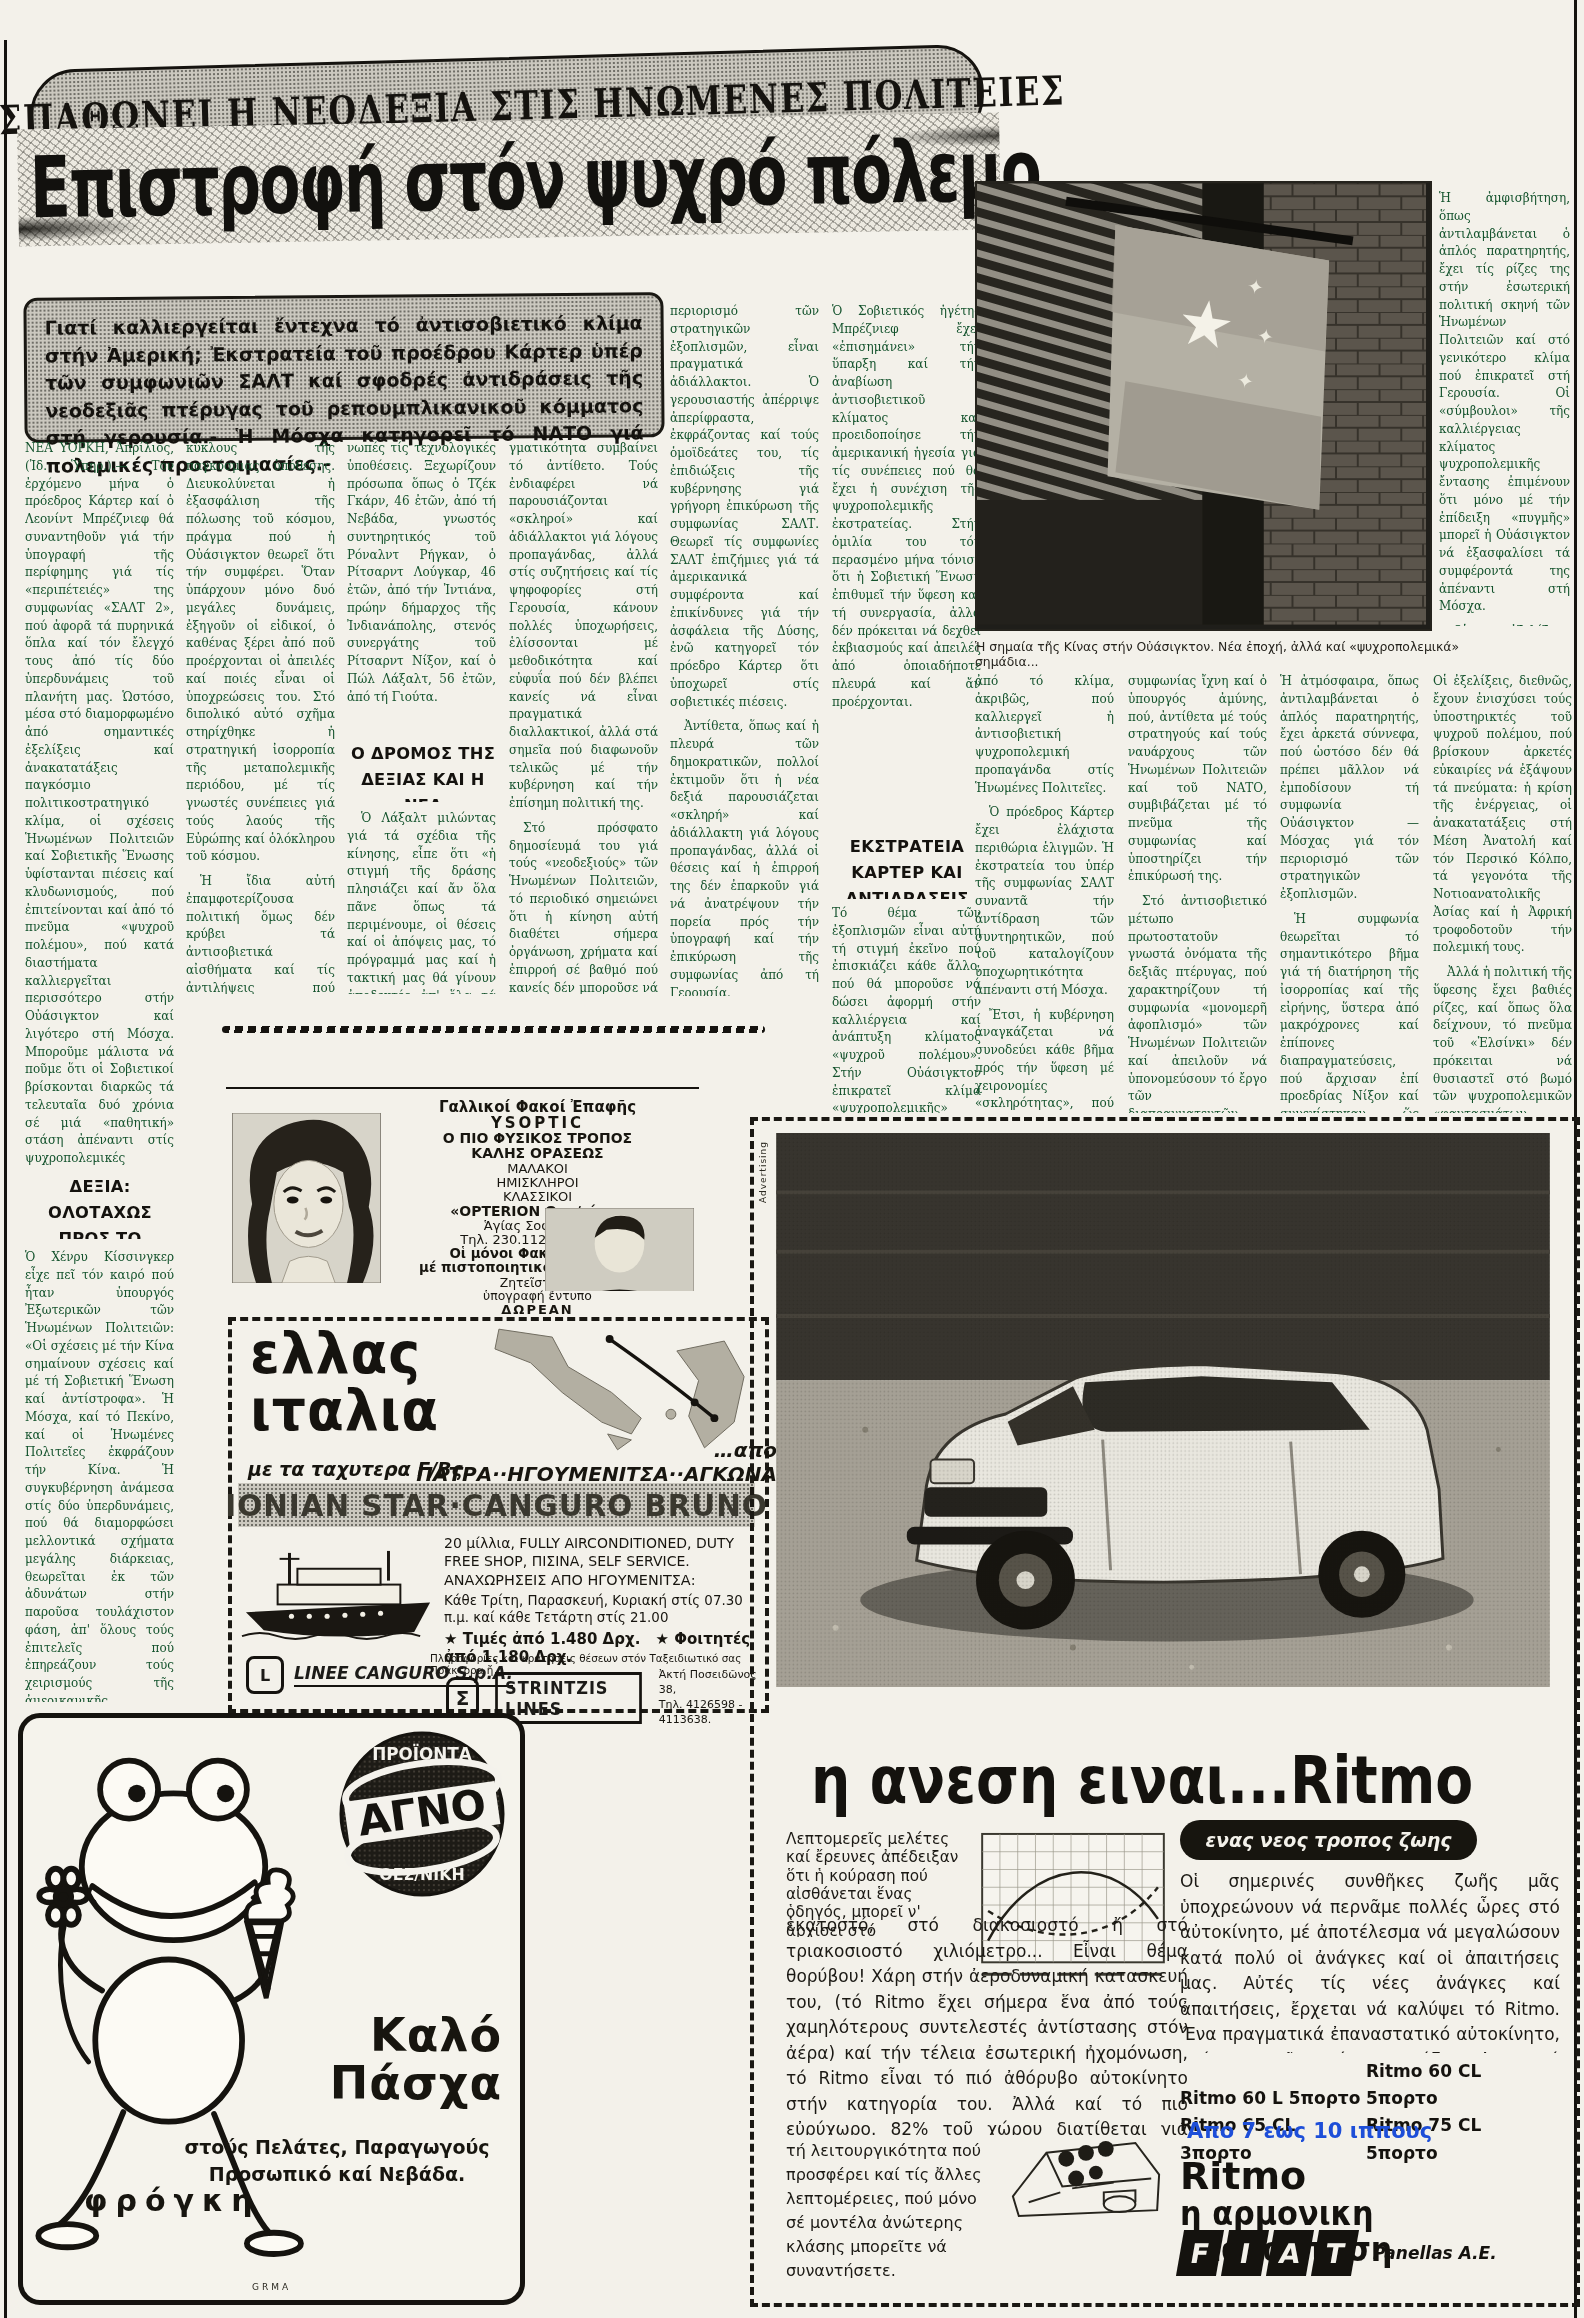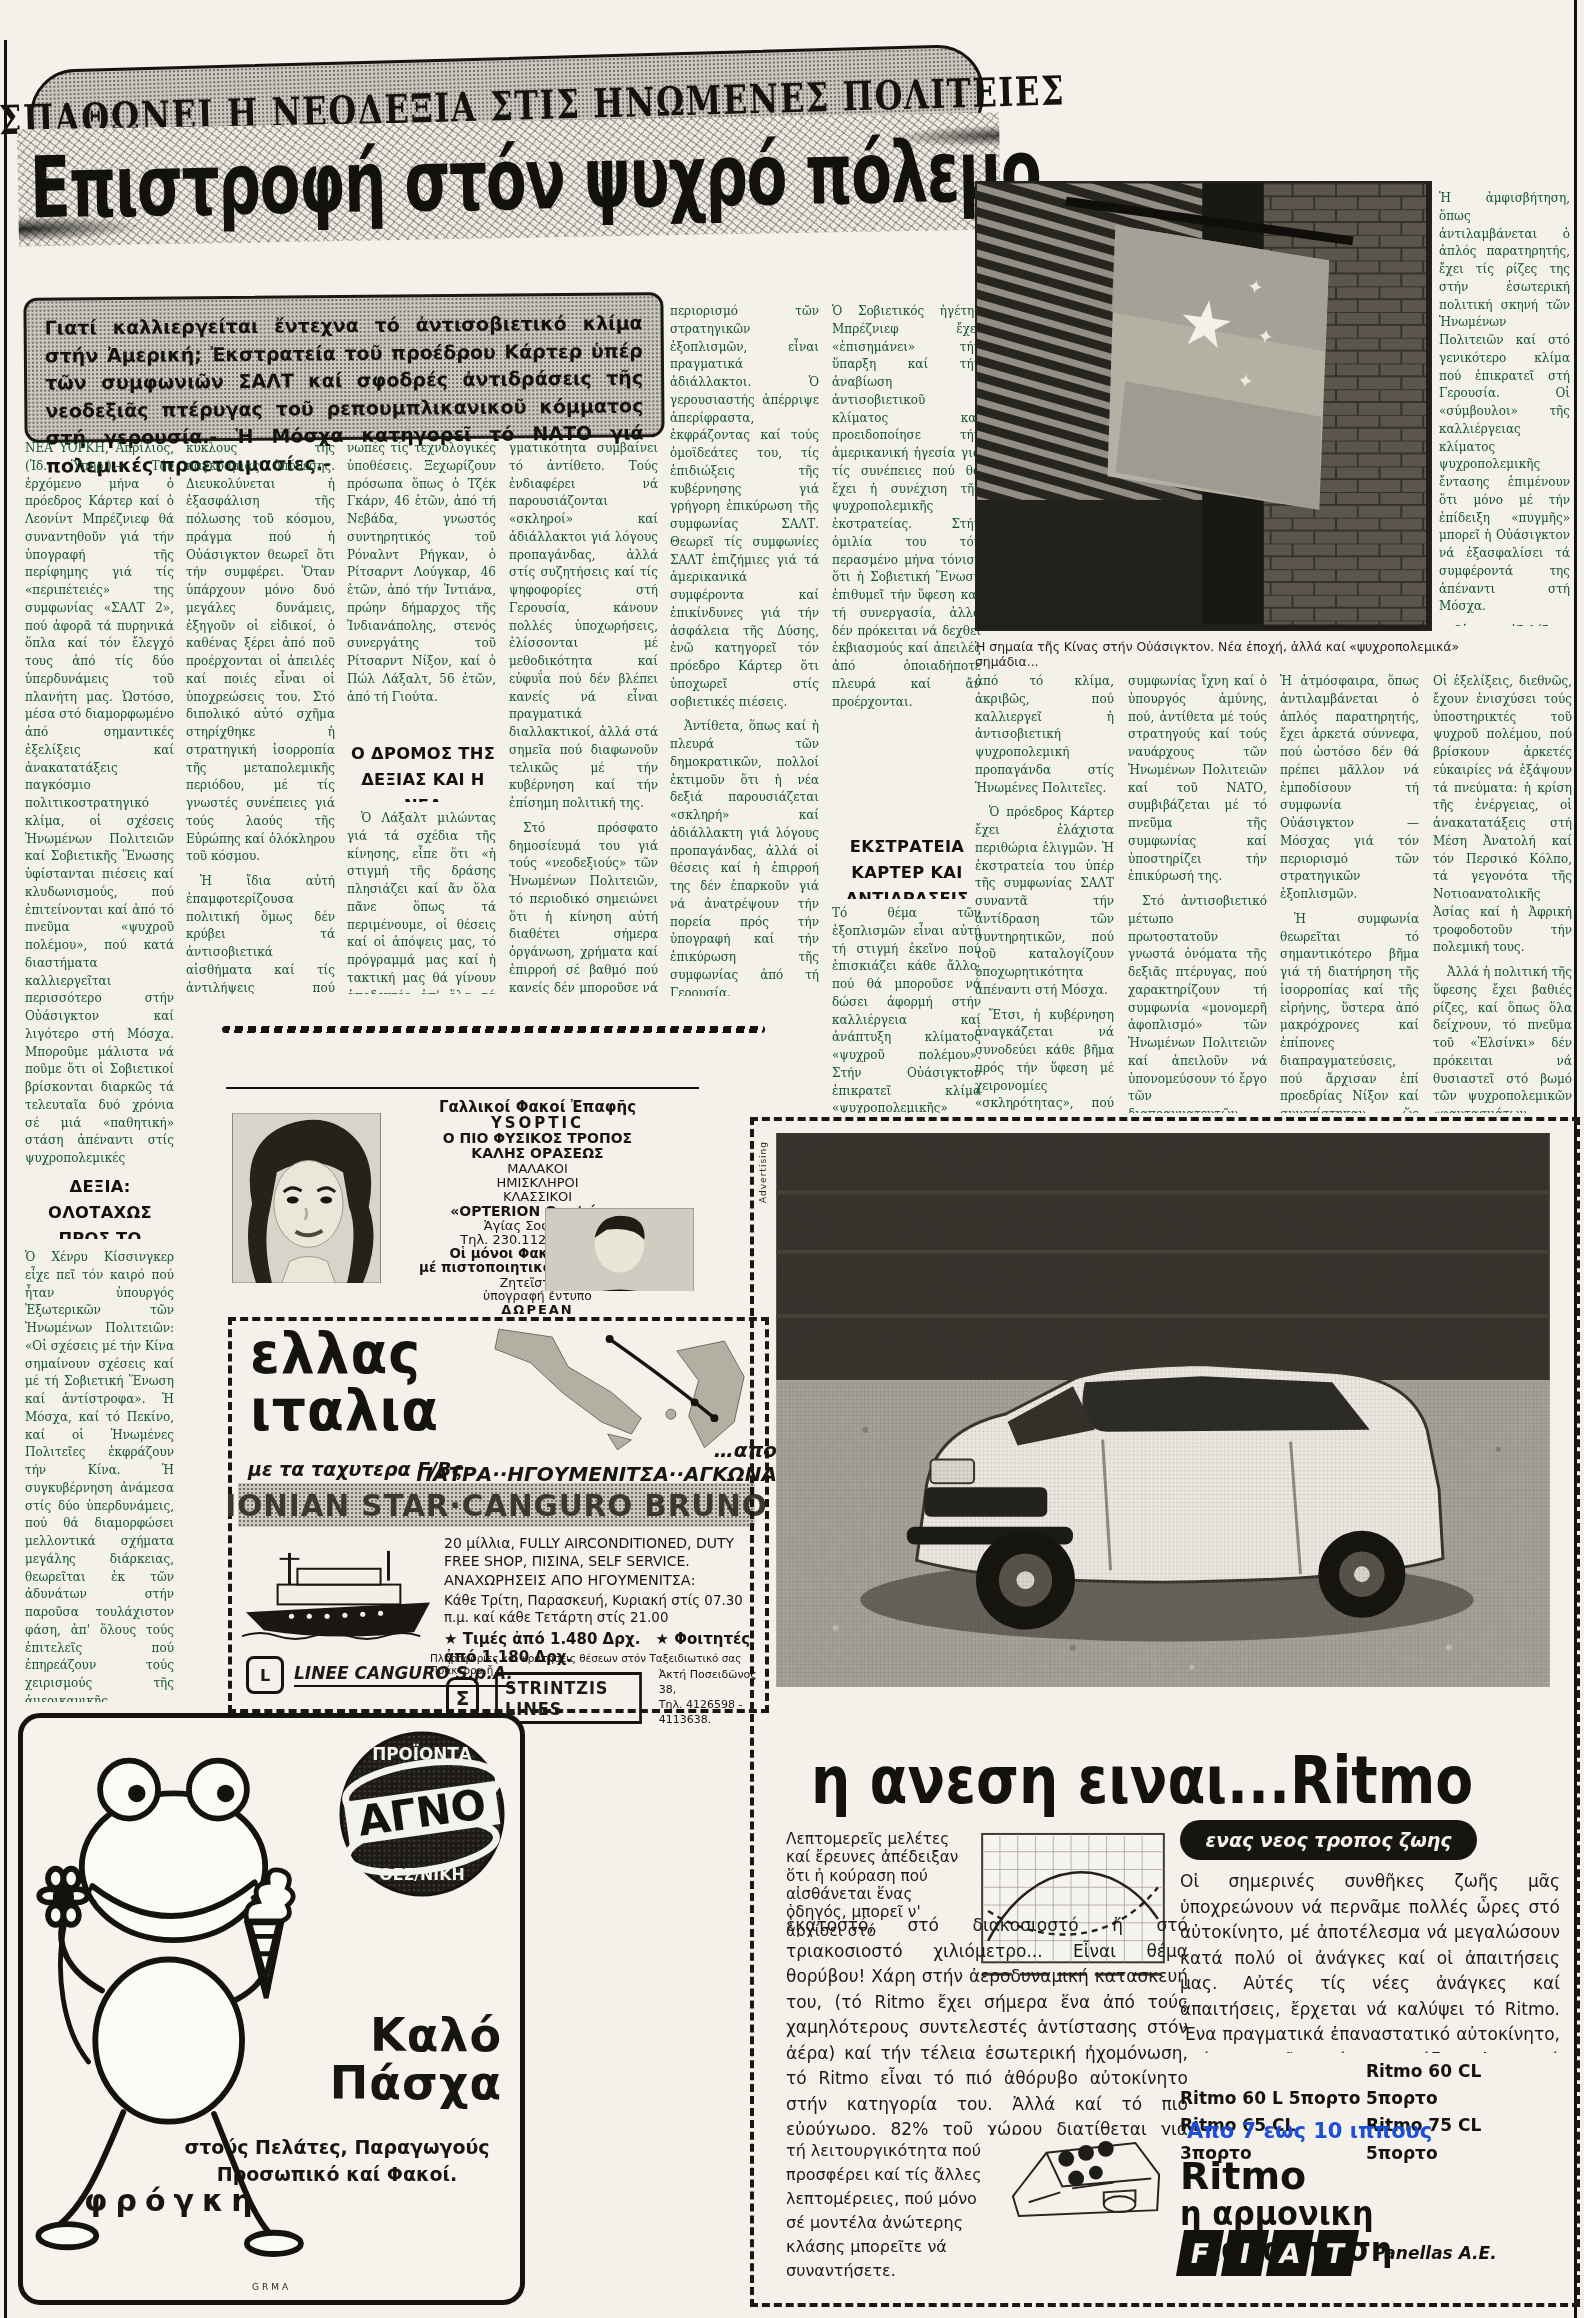--- a/index.html
+++ b/index.html
@@ -339,21 +339,21 @@
       <text x="85" y="98" text-anchor="middle" font-family="DejaVu Sans" font-weight="900" font-size="42" fill="#15130f" transform="rotate(-8 85 84)">ΑΓΝΟ</text>
       <text x="85" y="152" text-anchor="middle" font-family="DejaVu Sans" font-weight="bold" font-size="16" fill="#f4f2ec">ΘΕΣ/ΝΙΚΗ</text>
     </svg>
     <div class="abs frogname" style="left:61px;top:465px;">φρόγκη</div>
     <div class="abs kalo" style="right:18px;top:293px;width:238px;">
       <div>Καλό</div>
       <div>Πάσχα</div>
     </div>
     <div class="abs recips" style="left:139px;right:8px;top:416px;">
       <div>στούς Πελάτες, Παραγωγούς</div>
-      <div>Προσωπικό καί Φακοί.</div>
+      <div>Προσωπικό καί Νεβάδα.</div>
     </div>
     <div class="abs" style="left:0;right:0;bottom:8px;text-align:center;font-family:'DejaVu Sans',sans-serif;font-size:9px;letter-spacing:3px;color:#2c2a22;">GRMA</div>
   </div>
 
   <div class="abs ad-frame" style="left:750px;top:1117px;width:822px;height:1182px;">
     <div class="abs vert-credit" style="left:4px;top:20px;">Advertising</div>
 
     <svg class="abs" style="left:22px;top:12px;" width="774" height="554" viewBox="0 0 782 560">
       <defs>
         <pattern id="phdots" width="4" height="4" patternUnits="userSpaceOnUse">

